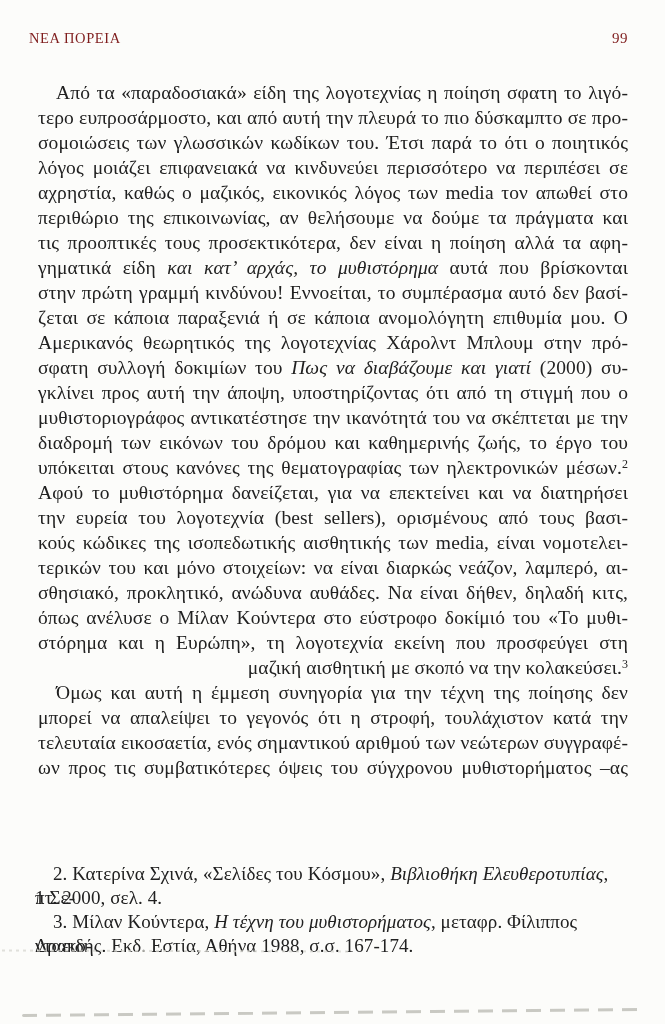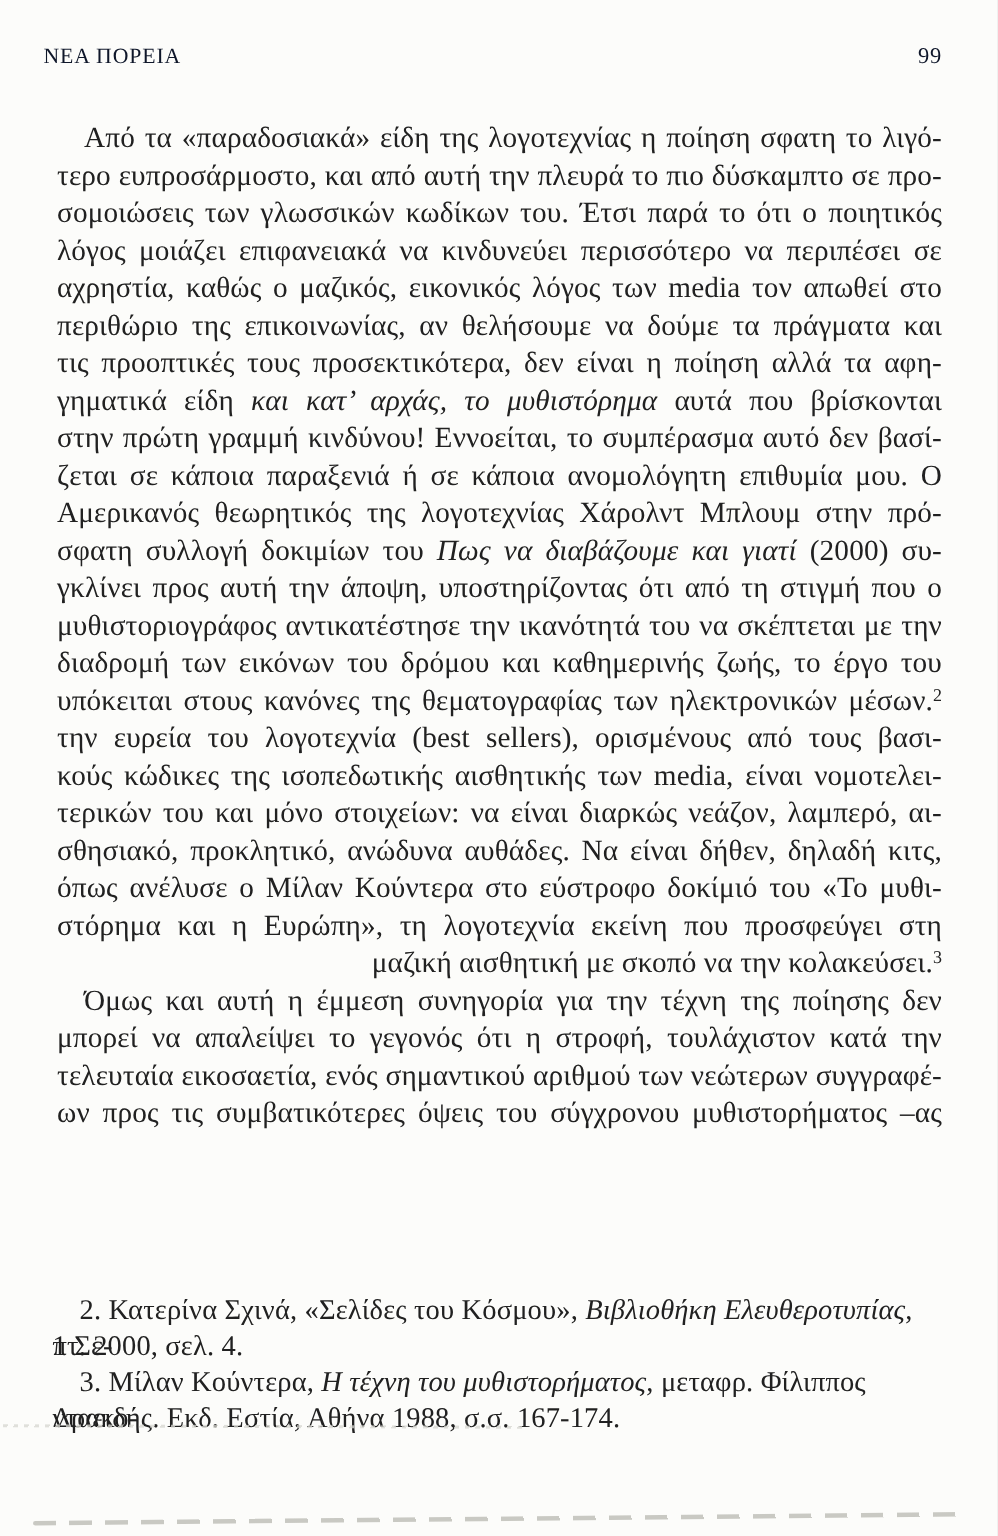--- a/index.html
+++ b/index.html
@@ -8,21 +8,21 @@
     width:665px;height:1024px;
     margin:0 auto;
     background:#fcfcfa;
     font-family:"Liberation Serif","DejaVu Serif",serif;
     color:#212121;
     overflow:hidden;
   }
   .running-header{
     position:absolute;top:30px;left:29px;width:599px;
     display:flex;justify-content:space-between;align-items:baseline;
-    font-size:14.5px;letter-spacing:.6px;color:#0f172a;
+    font-size:14.5px;letter-spacing:.6px;color:#7f1d1d;
   }
   .page-num{font-size:15px;letter-spacing:.5px;}
   .body-text{
     position:absolute;top:80px;left:38px;width:590px;
   }
   .bline{
     font-size:19.5px;line-height:25px;height:25px;
     text-align:right;white-space:normal;
     letter-spacing:.1px;
   }
@@ -69,20 +69,21 @@
         <div class="bline just"><span>τις προοπτικές τους προσεκτικότερα, δεν είναι η ποίηση αλλά τα αφη-</span></div>
         <div class="bline just"><span>γηματικά είδη </span><em>και κατ’ αρχάς, το μυθιστόρημα</em><span> αυτά που βρίσκονται</span></div>
         <div class="bline just"><span>στην πρώτη γραμμή κινδύνου! Εννοείται, το συμπέρασμα αυτό δεν βασί-</span></div>
         <div class="bline just"><span>ζεται σε κάποια παραξενιά ή σε κάποια ανομολόγητη επιθυμία μου. Ο</span></div>
         <div class="bline just"><span>Αμερικανός θεωρητικός της λογοτεχνίας Χάρολντ Μπλουμ στην πρό-</span></div>
         <div class="bline just"><span>σφατη συλλογή δοκιμίων του </span><em>Πως να διαβάζουμε και γιατί</em><span> (2000) συ-</span></div>
         <div class="bline just"><span>γκλίνει προς αυτή την άποψη, υποστηρίζοντας ότι από τη στιγμή που ο</span></div>
         <div class="bline just"><span>μυθιστοριογράφος αντικατέστησε την ικανότητά του να σκέπτεται με την</span></div>
         <div class="bline just"><span>διαδρομή των εικόνων του δρόμου και καθημερινής ζωής, το έργο του</span></div>
         <div class="bline just"><span>υπόκειται στους κανόνες της θεματογραφίας των ηλεκτρονικών μέσων.</span><sup>2</sup></div>
+        <div class="bline just"><span>Αφού το μυθιστόρημα δανείζεται, για να επεκτείνει και να διατηρήσει</span></div>
         <div class="bline just"><span>την ευρεία του λογοτεχνία (best sellers), ορισμένους από τους βασι-</span></div>
         <div class="bline just"><span>κούς κώδικες της ισοπεδωτικής αισθητικής των media, είναι νομοτελει-</span></div>
         <div class="bline just"><span>τερικών του και μόνο στοιχείων: να είναι διαρκώς νεάζον, λαμπερό, αι-</span></div>
         <div class="bline just"><span>σθησιακό, προκλητικό, ανώδυνα αυθάδες. Να είναι δήθεν, δηλαδή κιτς,</span></div>
         <div class="bline just"><span>όπως ανέλυσε ο Μίλαν Κούντερα στο εύστροφο δοκίμιό του «Το μυθι-</span></div>
         <div class="bline just"><span>στόρημα και η Ευρώπη», τη λογοτεχνία εκείνη που προσφεύγει στη</span></div>
         <div class="bline"><span>μαζική αισθητική με σκοπό να την κολακεύσει.</span><sup>3</sup></div>
       </div>
       <div>
         <div class="bline just ind"><span>Όμως και αυτή η έμμεση συνηγορία για την τέχνη της ποίησης δεν</span></div>

